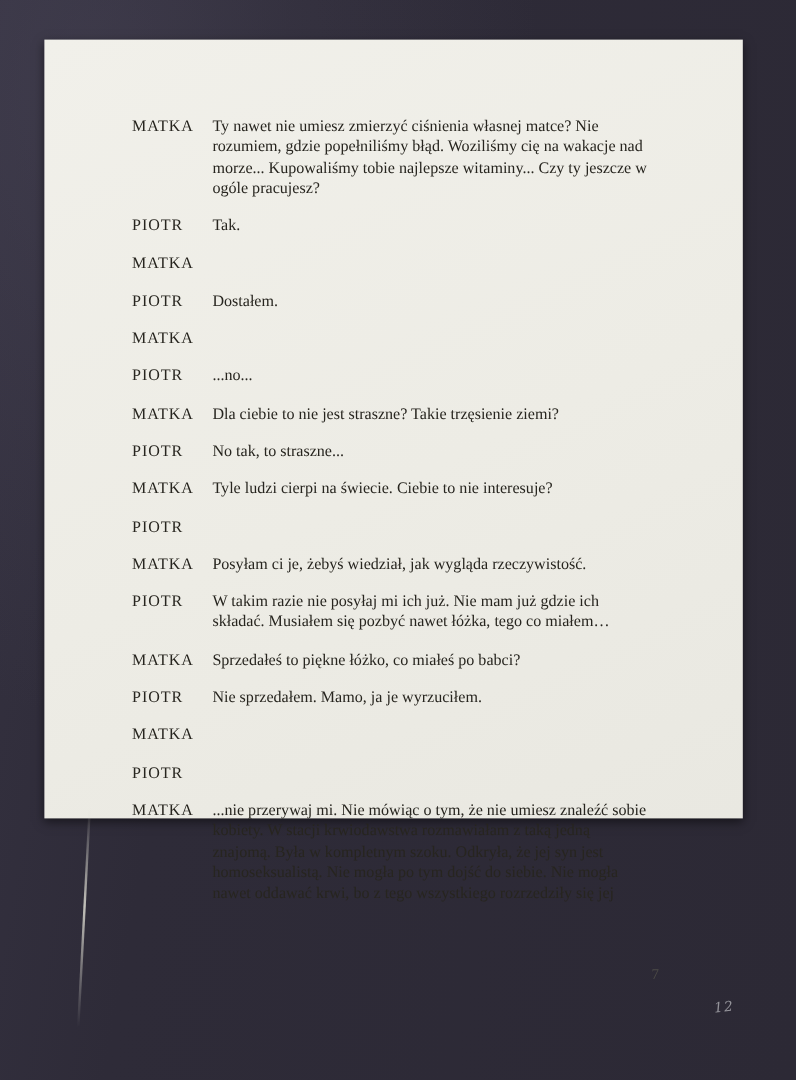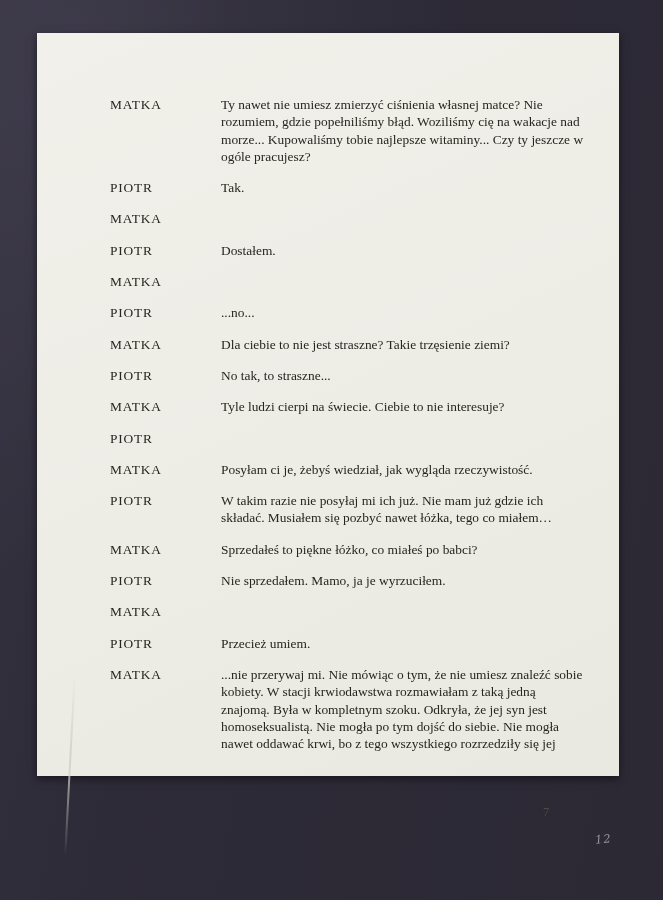--- a/index.html
+++ b/index.html
@@ -11,21 +11,21 @@
   .photo {
     position: relative;
     width: 663px; height: 900px;
     background:
       radial-gradient(ellipse at 12% 8%, rgba(90,86,106,0.28) 0%, rgba(0,0,0,0) 45%),
       linear-gradient(100deg, #353241 0%, #2e2b38 30%, #2c2935 100%);
   }
   .paper {
     position: absolute;
     left: 37px; top: 33px;
-    width: 582px; height: 743px;
+    width: 582px; height: 649px;
     background: linear-gradient(155deg, #f1f0ea 0%, #edece5 55%, #e9e8e1 100%);
     box-shadow: 0 3px 8px rgba(0,0,0,0.5);
   }
   .crease {
     position: absolute;
     left: 32px; top: 640px;
     width: 2px; height: 183px;
     background: linear-gradient(178deg, rgba(255,255,255,0) 0%, rgba(210,209,200,0.9) 45%, rgba(255,255,255,0) 100%);
     transform: rotate(3deg);
   }
@@ -43,21 +43,20 @@
     margin-bottom: 14px;
   }
   .speaker {
     flex: 0 0 67px;
     width: 67px;
     letter-spacing: 0.8px;
   }
   .speech {
     width: 430px;
     white-space: pre-line;
-    margin-left: 44px;
   }
   .page-number {
     position: absolute;
     left: 506px; top: 772px;
     font-family: "Liberation Serif", "DejaVu Serif", serif;
     font-size: 12.5px;
     color: #4d4b47;
   }
   .handwritten {
     position: absolute;
@@ -132,21 +131,20 @@
         </div>
         <div class="row">
           <span class="speaker">PIOTR</span>
           <span class="speech">Nie sprzedałem. Mamo, ja je wyrzuciłem.</span>
         </div>
         <div class="row">
           <span class="speaker">MATKA</span>
         </div>
         <div class="row">
           <span class="speaker">PIOTR</span>
-          <span class="speech">Przecież umiem.</span>
         </div>
         <div class="row">
           <span class="speaker">MATKA</span>
           <span class="speech">...nie przerywaj mi. Nie mówiąc o tym, że nie umiesz znaleźć sobie
 kobiety. W stacji krwiodawstwa rozmawiałam z taką jedną
 znajomą. Była w kompletnym szoku. Odkryła, że jej syn jest
 homoseksualistą. Nie mogła po tym dojść do siebie. Nie mogła
 nawet oddawać krwi, bo z tego wszystkiego rozrzedziły się jej</span>
         </div>
       </div>

